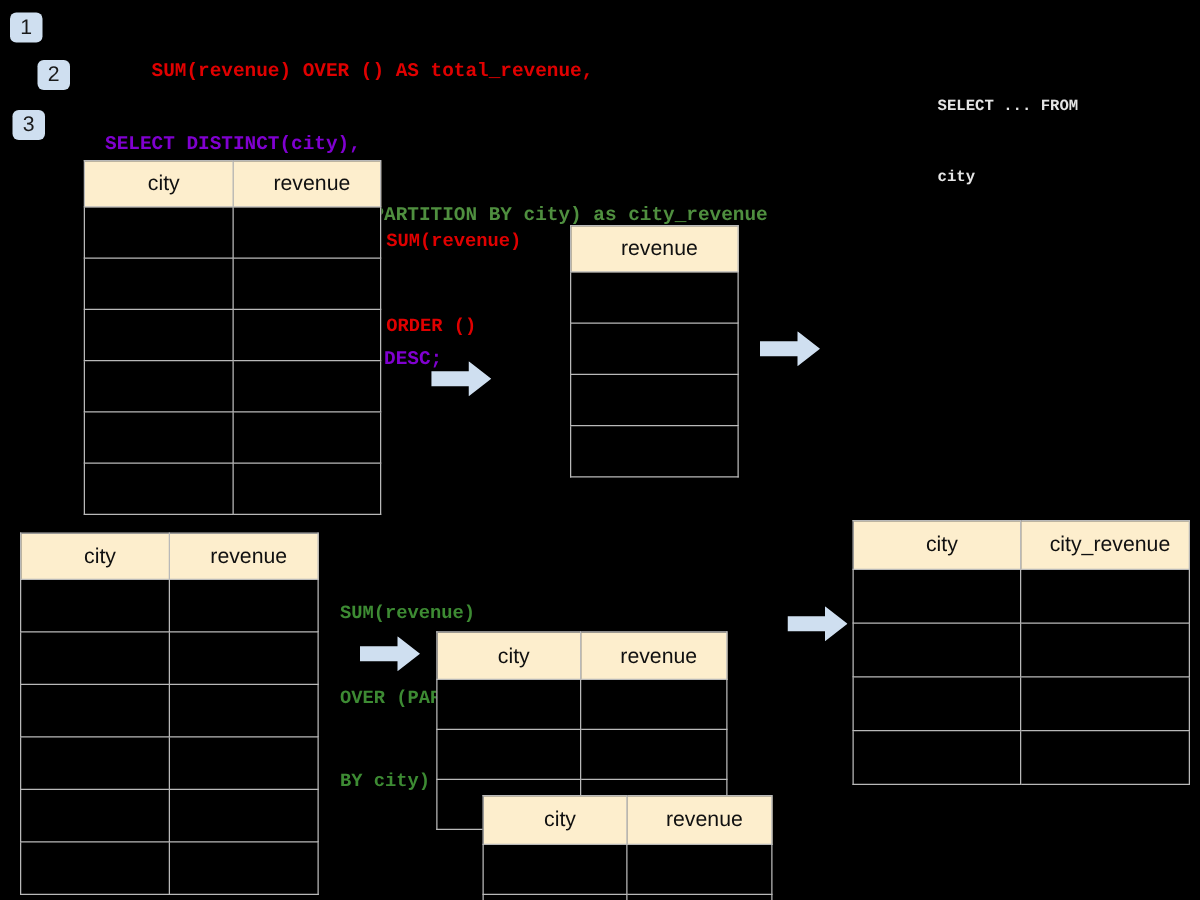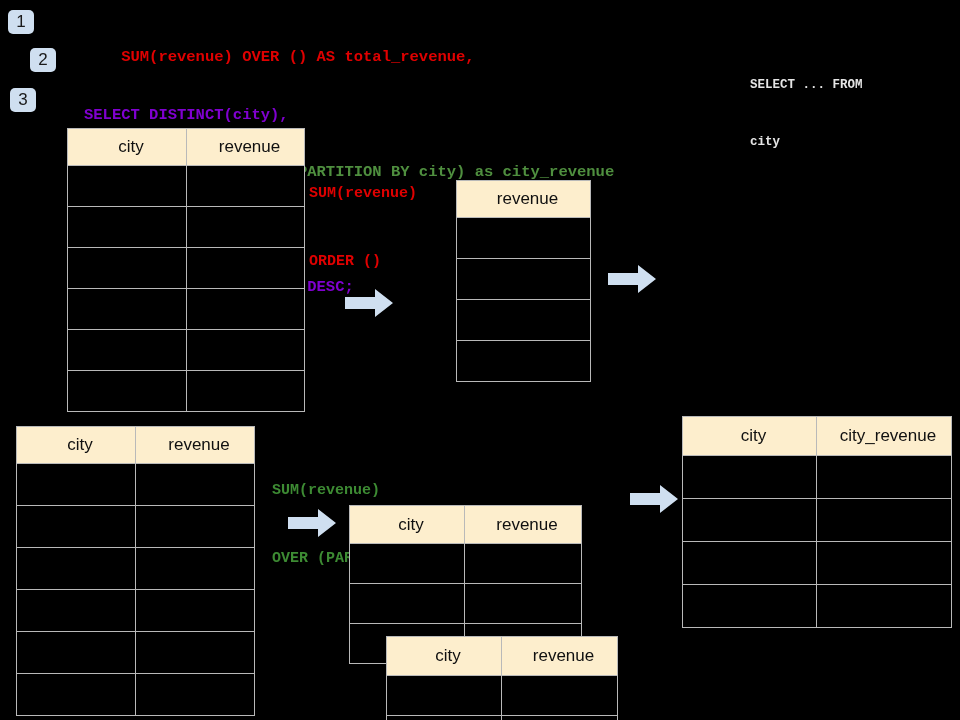--- a/index.html
+++ b/index.html
@@ -122,20 +122,21 @@
   </div>
 
   <div class="annot annot-red" style="left:309px; top:138px;">
     <span style="display:block;">SUM(revenue)</span>
     <span style="display:block;">ORDER ()</span>
   </div>
 
   <div class="annot annot-green" style="left:272px; top:435px;">
     <span style="display:block;">SUM(revenue)</span>
     <span style="display:block;">OVER (PARTITION</span>
+    <span style="display:block;">BY city)</span>
   </div>
 
   <table class="tbl" style="left:67px; top:128px; width:237px;">
     <colgroup>
         <col style="width:119px;">
         <col style="width:118px;">
       </colgroup>
     <thead>
       <tr>
         <th style="height:36px;">city</th>

